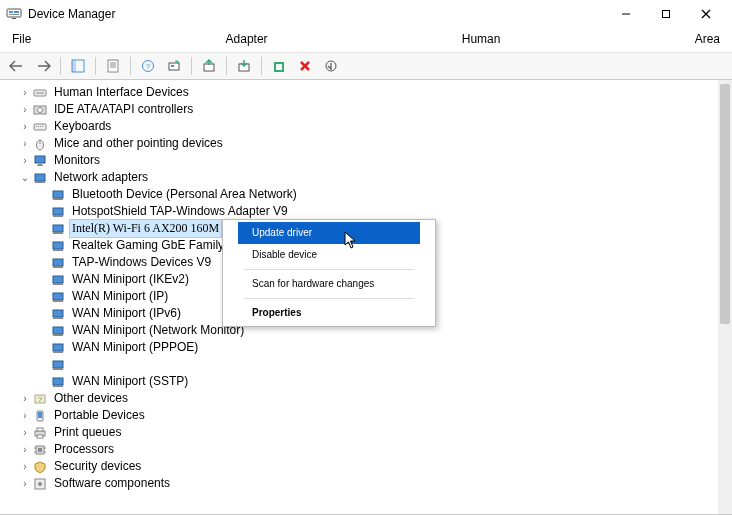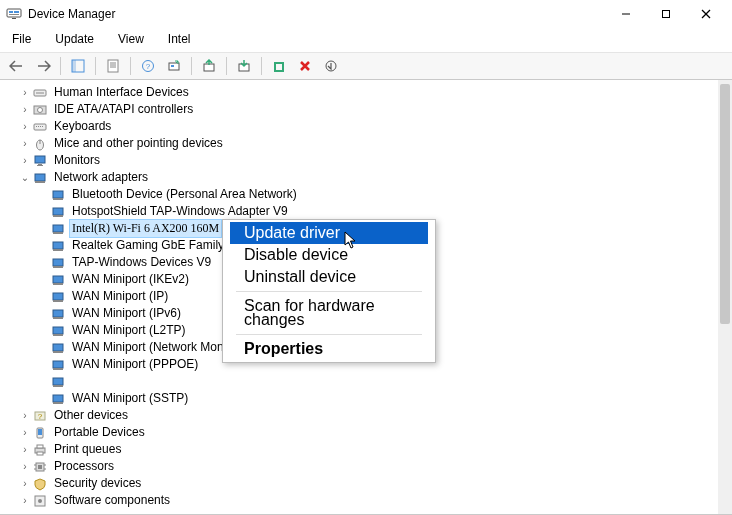--- a/index.html
+++ b/index.html
@@ -32,20 +32,21 @@
   .win-btn {
     width: 40px; height: 28px;
     display:flex;align-items:center;justify-content:center;
     font-size: 14px;
   }
   .menubar {
     display: flex;
     gap: 16px;
     padding: 2px 8px 4px 8px;
     font-size: 12px;
+    justify-content: space-between;
   }
   .menubar span { padding: 2px 4px; }
   .toolbar {
     display:flex;
     align-items:center;
     gap: 4px;
     padding: 2px 6px;
     border-top: 1px solid #e5e5e5;
     border-bottom: 1px solid #c9c9c9;
     height: 28px;
@@ -100,22 +101,22 @@
   .lvl0 { padding-left: 12px; }
   .lvl1 { padding-left: 30px; }
   .ctx-menu {
     position: absolute;
     left: 222px;
     top: 219px;
     width: 214px;
     background: #fff;
     border: 1px solid #bbb;
     box-shadow: 2px 2px 6px rgba(0,0,0,0.25);
-    padding: 2px 7px;
-    font-size: 16px;
+    padding: 2px 15px;
+    font-size: 10px;
     z-index: 10;
   }
   .ctx-item {
     padding: 4px 14px;
     line-height: 14px;
   }
   .ctx-item.hl {
     background: #0a62c9;
     color: #fff;
   }
@@ -176,23 +177,23 @@
         <svg width="10" height="10" viewBox="0 0 10 10">
           <line x1="1" y1="1" x2="9" y2="9" stroke="#000" stroke-width="1.2"></line>
           <line x1="9" y1="1" x2="1" y2="9" stroke="#000" stroke-width="1.2"></line>
         </svg>
       </div>
   </div>
 </div>
 
 <div class="menubar">
   <span>File</span>
-  <span>Update</span>
-  <span>View</span>
-  <span>Intel</span>
+  <span>Adapter</span>
+  <span>Human</span>
+  <span>Area</span>
 </div>
 
 <div class="toolbar">
   <div class="tb-btn">
       <svg width="16" height="12" viewBox="0 0 16 12">
         <path d="M6 1 L1 6 L6 11 M1 6 H13" fill="none" stroke="#666" stroke-width="1.5"></path>
       </svg>
     </div>
   <div class="tb-btn">
       <svg width="16" height="12" viewBox="0 0 16 12">
@@ -408,30 +409,20 @@
       </div>
     <div class="node lvl1">
         <span class="exp"></span>
         <span class="ic">
           <svg width="14" height="14" viewBox="0 0 14 14">
             <rect x="2" y="3" width="10" height="7" fill="#4a90d9" stroke="#2c5a8c"></rect>
             <rect x="2" y="10" width="10" height="2" fill="#888"></rect>
           </svg>
         </span>
         <span class="lbl">WAN Miniport (IPv6)</span>
-      </div>
-    <div class="node lvl1">
-        <span class="exp"></span>
-        <span class="ic">
-          <svg width="14" height="14" viewBox="0 0 14 14">
-            <rect x="2" y="3" width="10" height="7" fill="#4a90d9" stroke="#2c5a8c"></rect>
-            <rect x="2" y="10" width="10" height="2" fill="#888"></rect>
-          </svg>
-        </span>
-        <span class="lbl">WAN Miniport (L2TP)</span>
       </div>
     <div class="node lvl1">
         <span class="exp"></span>
         <span class="ic">
           <svg width="14" height="14" viewBox="0 0 14 14">
             <rect x="2" y="3" width="10" height="7" fill="#4a90d9" stroke="#2c5a8c"></rect>
             <rect x="2" y="10" width="10" height="2" fill="#888"></rect>
           </svg>
         </span>
         <span class="lbl">WAN Miniport (Network Monitor)</span>
@@ -539,21 +530,20 @@
   </div>
 
   <div class="scrollbar">
     <div class="thumb"></div>
   </div>
 </div>
 
 <div class="ctx-menu">
   <div class="ctx-item hl">Update driver</div>
   <div class="ctx-item">Disable device</div>
-  <div class="ctx-item">Uninstall device</div>
   <div class="ctx-sep"></div>
   <div class="ctx-item">Scan for hardware changes</div>
   <div class="ctx-sep"></div>
   <div class="ctx-item bold">Properties</div>
 </div>
 
 <div class="cursor">
   <svg width="16" height="20" viewBox="0 0 16 20">
       <path d="M1 1 L1 14 L4.5 11 L7 17 L9 16 L6.5 10 L11 10 Z" fill="#fff" stroke="#000" stroke-width="1"></path>
     </svg>

